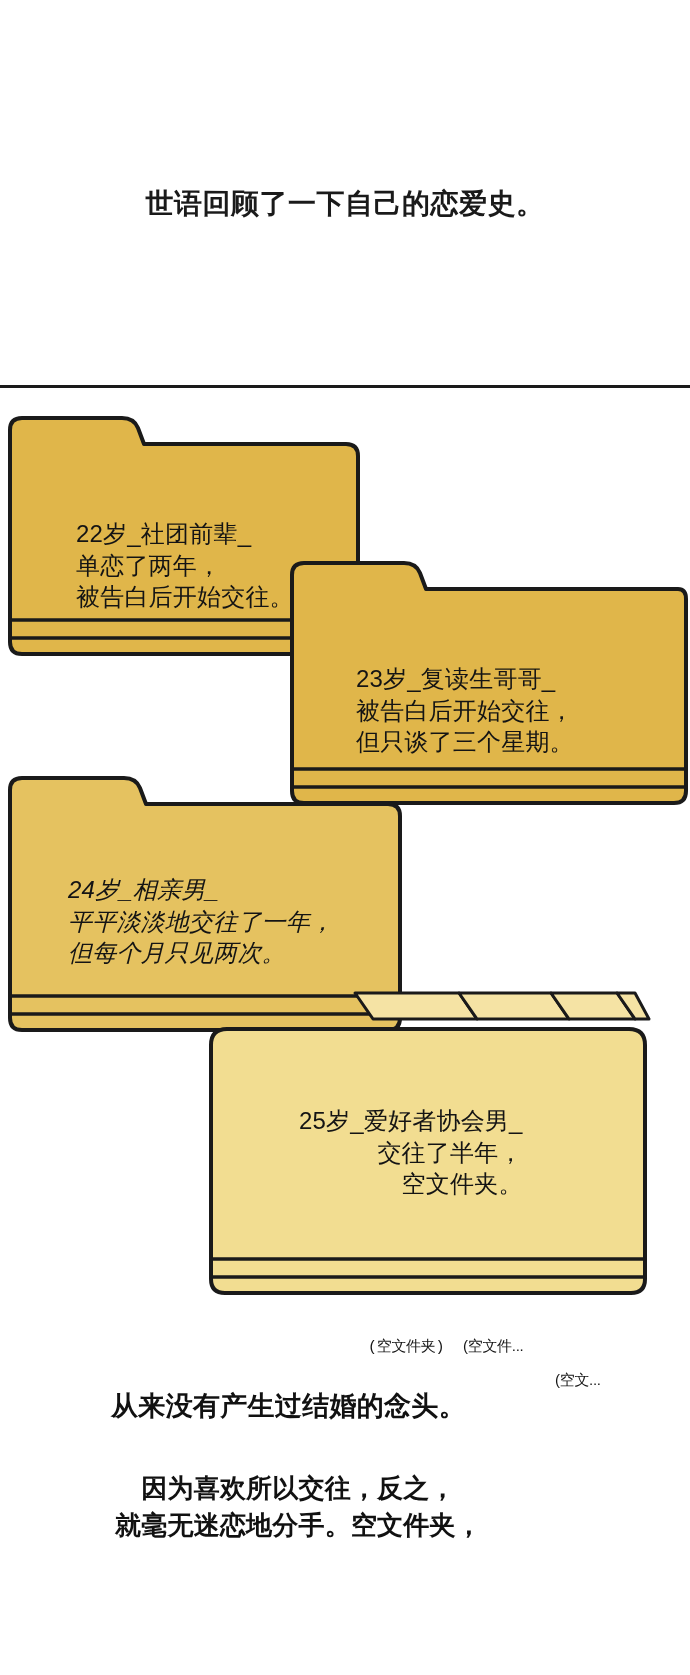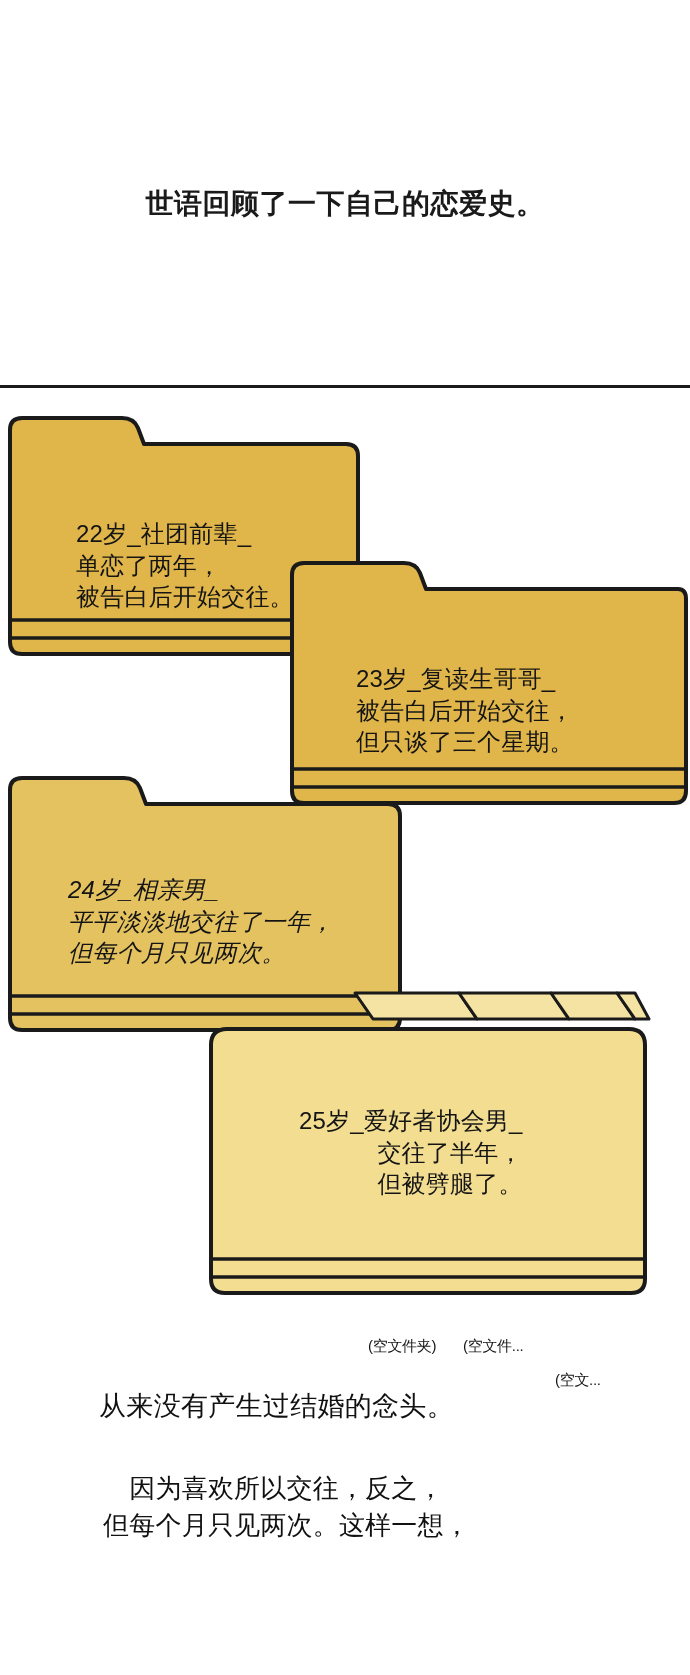--- a/index.html
+++ b/index.html
@@ -77,25 +77,25 @@
     position: absolute;
     font-size: 15px;
     color: #161616;
     white-space: nowrap;
     letter-spacing: -0.3px;
   }
 
   
   .bottom-block {
     position: absolute;
-    left: 4px;
+    left: 16px;
     width: 545px;
     text-align: center;
     color: #111111;
-    font-weight: normal;
+    font-weight: bold;
   }
   .bottom-line-1 {
     top: 1388px;
     font-size: 27px;
     letter-spacing: 0.3px;
   }
   .bottom-para {
     top: 1470px;
     font-size: 26px;
     line-height: 1.42;
@@ -148,29 +148,29 @@
         <path d="M254 8 L272 34 L364 34 L346 8 Z" fill="#f5e3a4" stroke="#1a1a1a" stroke-width="3" stroke-linejoin="round"></path>
         <path d="M346 8 L364 34 L430 34 L412 8 Z" fill="#f5e3a4" stroke="#1a1a1a" stroke-width="3" stroke-linejoin="round"></path>
         <path d="M412 8 L430 34 L444 34 L430 8 Z" fill="#f5e3a4" stroke="#1a1a1a" stroke-width="3" stroke-linejoin="round"></path>
 
         <path d="M6 60 Q6 44 22 44 L424 44 Q440 44 440 60 L440 294 Q440 308 426 308 L20 308 Q6 308 6 294 Z" fill="#f2dd91" stroke="#1a1a1a" stroke-width="4" stroke-linejoin="round"></path>
         <path d="M6 292 L440 292" stroke="#1a1a1a" stroke-width="3.5" fill="none"></path>
         <path d="M6 274 L440 274" stroke="#1a1a1a" stroke-width="3.5" fill="none"></path>
       </svg>
 
       <div class="tabs-row">
-        <span class="tab-label" style="left:163px; top:12px;">(空文件夹)</span>
+        <span class="tab-label" style="left:163px; top:12px;font-family:Liberation Mono, monospace;">(空文件夹)</span>
         <span class="tab-label" style="left:258px; top:12px;">(空文件...</span>
         <span class="tab-label" style="left:350px; top:12px;margin-top:34px;">(空文...</span>
       </div>
-      <div class="folder-text" style="left:94px; top:120px;text-align:right;"><div>25岁_爱好者协会男_</div><div>交往了半年，</div><div>但被劈腿了。</div></div>
+      <div class="folder-text" style="left:94px; top:120px;text-align:right;"><div>25岁_爱好者协会男_</div><div>交往了半年，</div><div>空文件夹。</div></div>
     </div>
 
   </div>
 
   <div class="bottom-block bottom-line-1">从来没有产生过结婚的念头。</div>
 
   <div class="bottom-block bottom-para">
     <div>因为喜欢所以交往，反之，</div>
-    <div>但每个月只见两次。这样一想，</div>
+    <div>就毫无迷恋地分手。空文件夹，</div>
   </div>
 
 </div>
 
 </body></html>

